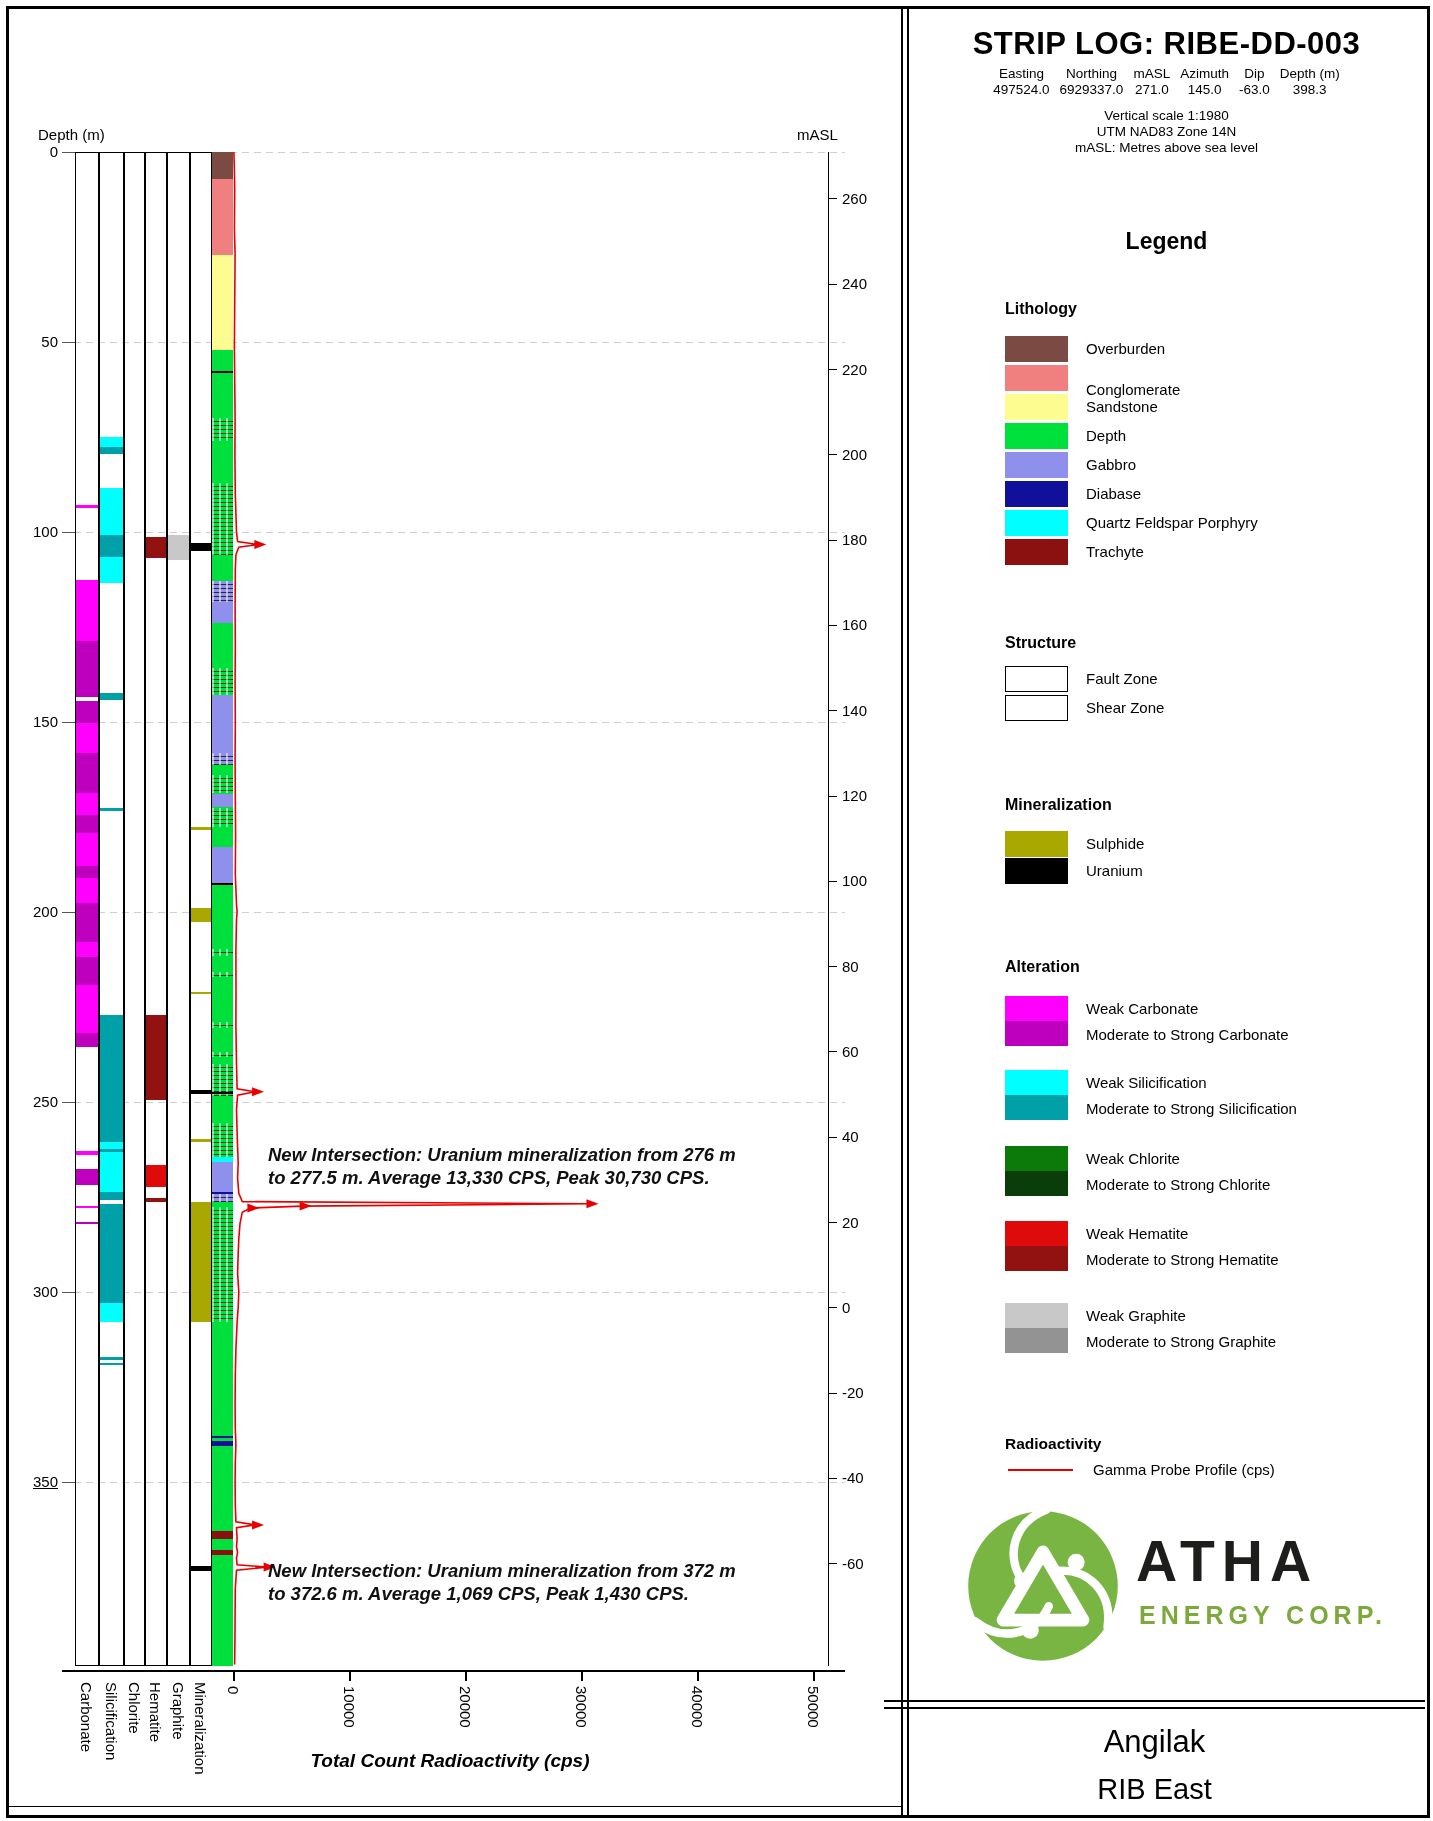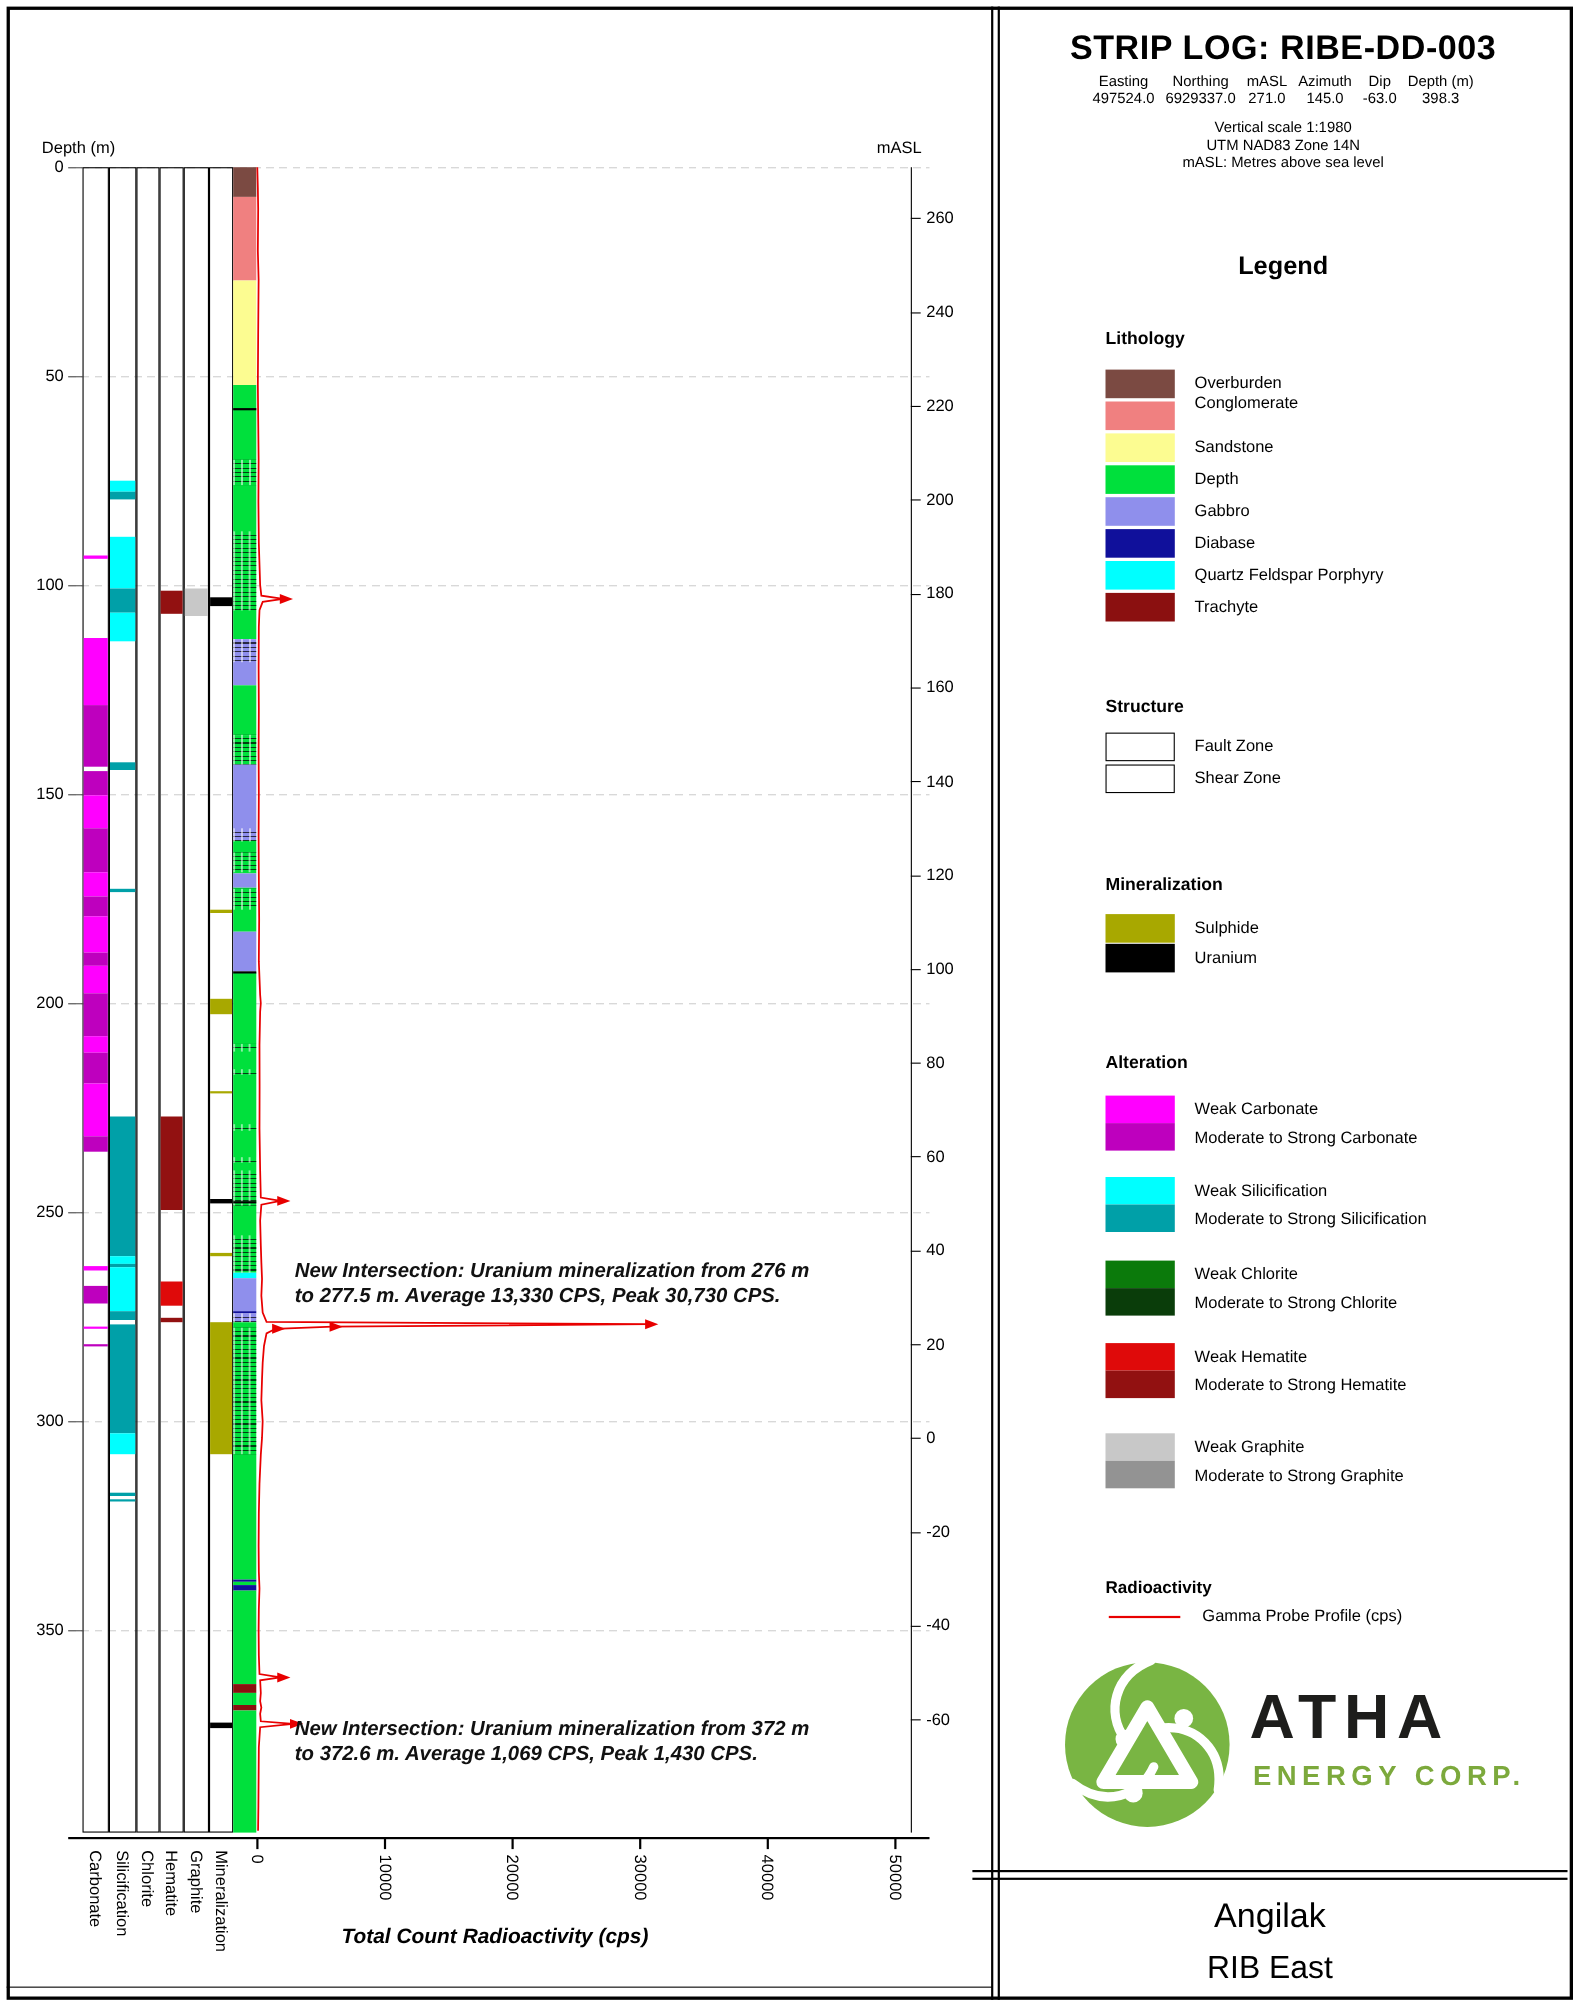--- a/index.html
+++ b/index.html
@@ -60,21 +60,21 @@
       <div class="abs" style="left: 62px; top: 911.5px; width: 13px; height: 1px; background: rgb(85, 85, 85);"></div>
       <div class="abs" style="left: 14px; top: 903px; width: 44px; text-align: right; font-size: 15px;">200</div>
       <div class="abs" style="left: 62px; top: 1101.5px; width: 783px; height: 1px; background: repeating-linear-gradient(90deg, rgb(207, 207, 207) 0px, rgb(207, 207, 207) 7px, transparent 7px, transparent 12px);"></div>
       <div class="abs" style="left: 62px; top: 1101.5px; width: 13px; height: 1px; background: rgb(85, 85, 85);"></div>
       <div class="abs" style="left: 14px; top: 1093px; width: 44px; text-align: right; font-size: 15px;">250</div>
       <div class="abs" style="left: 62px; top: 1291.5px; width: 783px; height: 1px; background: repeating-linear-gradient(90deg, rgb(207, 207, 207) 0px, rgb(207, 207, 207) 7px, transparent 7px, transparent 12px);"></div>
       <div class="abs" style="left: 62px; top: 1291.5px; width: 13px; height: 1px; background: rgb(85, 85, 85);"></div>
       <div class="abs" style="left: 14px; top: 1283px; width: 44px; text-align: right; font-size: 15px;">300</div>
       <div class="abs" style="left: 62px; top: 1481.5px; width: 783px; height: 1px; background: repeating-linear-gradient(90deg, rgb(207, 207, 207) 0px, rgb(207, 207, 207) 7px, transparent 7px, transparent 12px);"></div>
       <div class="abs" style="left: 62px; top: 1481.5px; width: 13px; height: 1px; background: rgb(85, 85, 85);"></div>
-      <div class="abs" style="left: 14px; top: 1473px; width: 44px; text-align: right; font-size: 15px;">350</div>
+      <div class="abs" style="left: 14px; top: 1473px; width: 44px; text-align: right; font-size: 15px; text-decoration: underline;">350</div>
       <div class="abs" style="left: 828px; top: 152px; width: 1px; height: 1513.54px; background: rgb(0, 0, 0);"></div>
       <div class="abs" style="left: 828px; top: 198.415px; width: 9px; height: 1px; background: rgb(0, 0, 0);"></div>
       <div class="abs" style="left: 842px; top: 189.915px; font-size: 15px;">260</div>
       <div class="abs" style="left: 828px; top: 283.715px; width: 9px; height: 1px; background: rgb(0, 0, 0);"></div>
       <div class="abs" style="left: 842px; top: 275.215px; font-size: 15px;">240</div>
       <div class="abs" style="left: 828px; top: 369.015px; width: 9px; height: 1px; background: rgb(0, 0, 0);"></div>
       <div class="abs" style="left: 842px; top: 360.515px; font-size: 15px;">220</div>
       <div class="abs" style="left: 828px; top: 454.315px; width: 9px; height: 1px; background: rgb(0, 0, 0);"></div>
       <div class="abs" style="left: 842px; top: 445.815px; font-size: 15px;">200</div>
       <div class="abs" style="left: 828px; top: 539.615px; width: 9px; height: 1px; background: rgb(0, 0, 0);"></div>
@@ -270,21 +270,21 @@
         <div>UTM NAD83 Zone 14N</div>
         <div>mASL: Metres above sea level</div>
       </div>
     <div class="abs" id="legend-title">Legend</div>
 
     <div class="sec-head" style="top:294px;">Lithology</div>
     <div class="abs" id="lith-legend" style="left:0;top:0;">
         <div class="swatch" style="position: absolute; top: 330px; background: rgb(123, 74, 66);"></div>
         <div class="leg-label" style="position: absolute; top: 334px;">Overburden</div>
         <div class="swatch" style="position: absolute; top: 359px; background: rgb(240, 128, 128);"></div>
-        <div class="leg-label" style="position: absolute; top: 352px;">Conglomerate</div>
+        <div class="leg-label" style="position: absolute; top: 375px;">Conglomerate</div>
         <div class="swatch" style="position: absolute; top: 388px; background: rgb(252, 252, 145);"></div>
         <div class="leg-label" style="position: absolute; top: 392px;">Sandstone</div>
         <div class="swatch" style="position: absolute; top: 417px; background: rgb(0, 224, 60);"></div>
         <div class="leg-label" style="position: absolute; top: 421px;">Depth</div>
         <div class="swatch" style="position: absolute; top: 446px; background: rgb(143, 143, 236);"></div>
         <div class="leg-label" style="position: absolute; top: 450px;">Gabbro</div>
         <div class="swatch" style="position: absolute; top: 475px; background: rgb(16, 16, 155);"></div>
         <div class="leg-label" style="position: absolute; top: 479px;">Diabase</div>
         <div class="swatch" style="position: absolute; top: 504px; background: rgb(0, 255, 255);"></div>
         <div class="leg-label" style="position: absolute; top: 508px;">Quartz Feldspar Porphyry</div>

